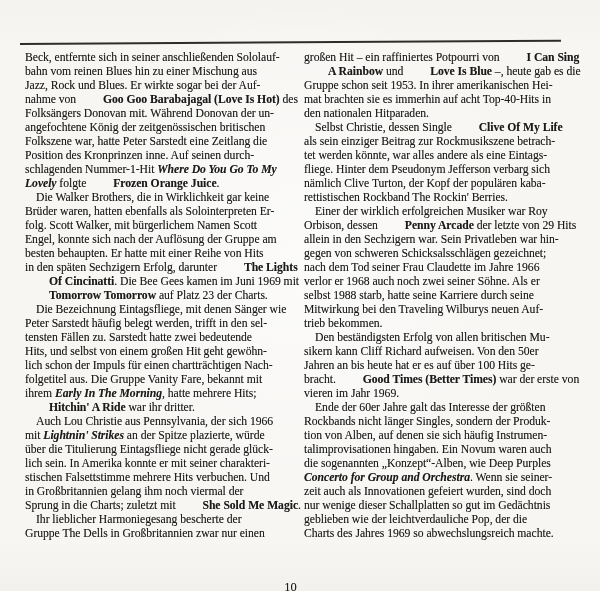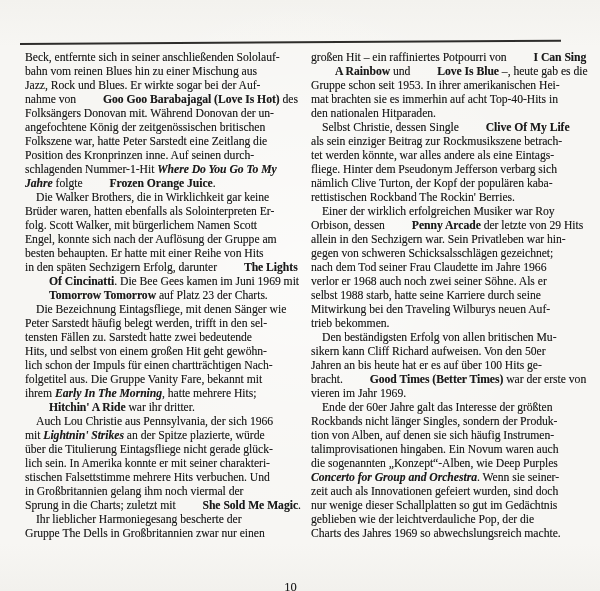--- a/index.html
+++ b/index.html
@@ -25,21 +25,21 @@
     height: 2px;
     background: #2e2d2b;
     transform: rotate(-0.35deg);
     transform-origin: left center;
   }
   .columns {
     position: absolute;
     left: 25px;
     top: 51px;
     display: flex;
-    gap: 24px;
+    gap: 17px;
   }
   .column { width: 262px; }
   .column.right { width: 257px; }
   .line {
     font-size: 11.7px;
     line-height: 14px;
     white-space: nowrap;
     letter-spacing: -0.05px;
     text-shadow: 0 0 0.4px rgba(25,25,25,0.4);
   }
@@ -69,21 +69,21 @@
   <div class="column left" id="col-0">
       <div class="line"><span>Beck, entfernte sich in seiner anschließenden Sololauf-</span></div>
       <div class="line"><span>bahn vom reinen Blues hin zu einer Mischung aus</span></div>
       <div class="line"><span>Jazz, Rock und Blues. Er wirkte sogar bei der Auf-</span></div>
       <div class="line"><span>nahme von </span><span class="b">Goo Goo Barabajagal (Love Is Hot)</span><span> des</span></div>
       <div class="line"><span>Folksängers Donovan mit. Während Donovan der un-</span></div>
       <div class="line"><span>angefochtene König der zeitgenössischen britischen</span></div>
       <div class="line"><span>Folkszene war, hatte Peter Sarstedt eine Zeitlang die</span></div>
       <div class="line"><span>Position des Kronprinzen inne. Auf seinen durch-</span></div>
       <div class="line"><span>schlagenden Nummer-1-Hit </span><span class="i">Where Do You Go To My</span></div>
-      <div class="line"><span class="i">Jahre</span><span> folgte </span><span class="b">Frozen Orange Juice</span><span>.</span></div>
+      <div class="line"><span class="i">Lovely</span><span> folgte </span><span class="b">Frozen Orange Juice</span><span>.</span></div>
       <div class="line ind"><span>Die Walker Brothers, die in Wirklichkeit gar keine</span></div>
       <div class="line"><span>Brüder waren, hatten ebenfalls als Solointerpreten Er-</span></div>
       <div class="line"><span>folg. Scott Walker, mit bürgerlichem Namen Scott</span></div>
       <div class="line"><span>Engel, konnte sich nach der Auflösung der Gruppe am</span></div>
       <div class="line"><span>besten behaupten. Er hatte mit einer Reihe von Hits</span></div>
       <div class="line"><span>in den späten Sechzigern Erfolg, darunter </span><span class="b">The Lights</span></div>
       <div class="line"><span class="b">Of Cincinatti</span><span>. Die Bee Gees kamen im Juni 1969 mit</span></div>
       <div class="line"><span class="b">Tomorrow Tomorrow</span><span> auf Platz 23 der Charts.</span></div>
       <div class="line ind"><span>Die Bezeichnung Eintagsfliege, mit denen Sänger wie</span></div>
       <div class="line"><span>Peter Sarstedt häufig belegt werden, trifft in den sel-</span></div>

